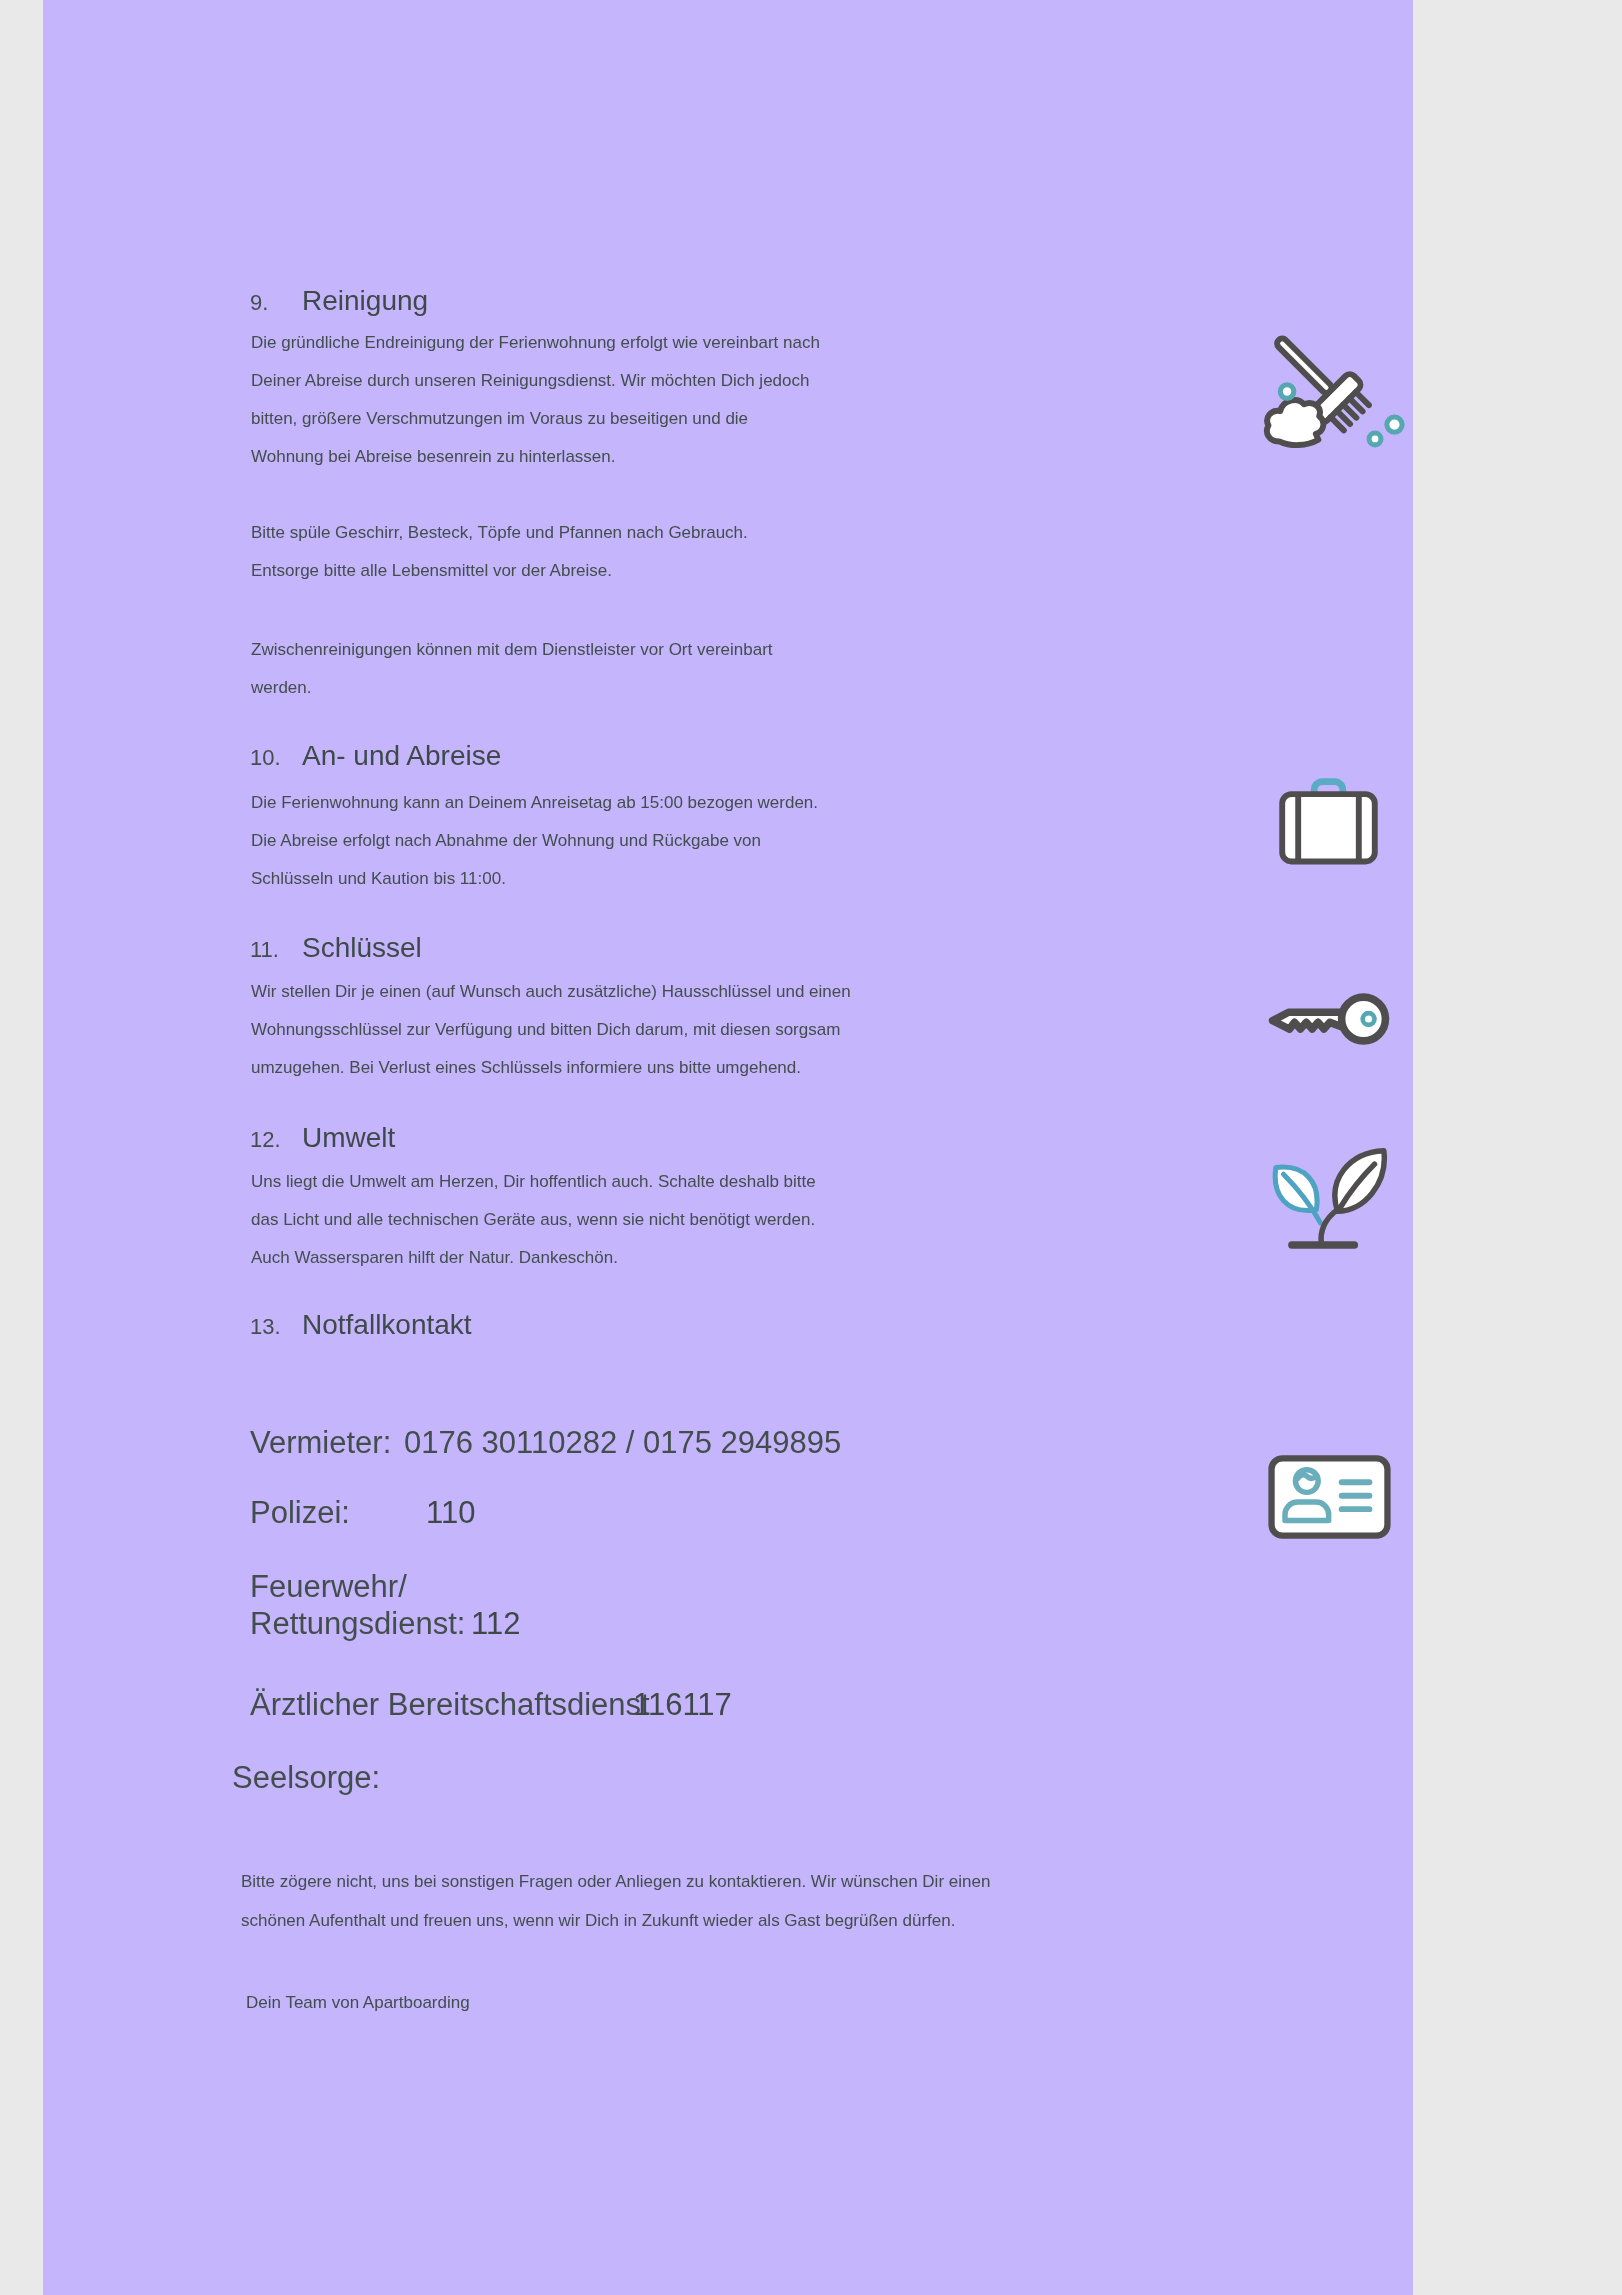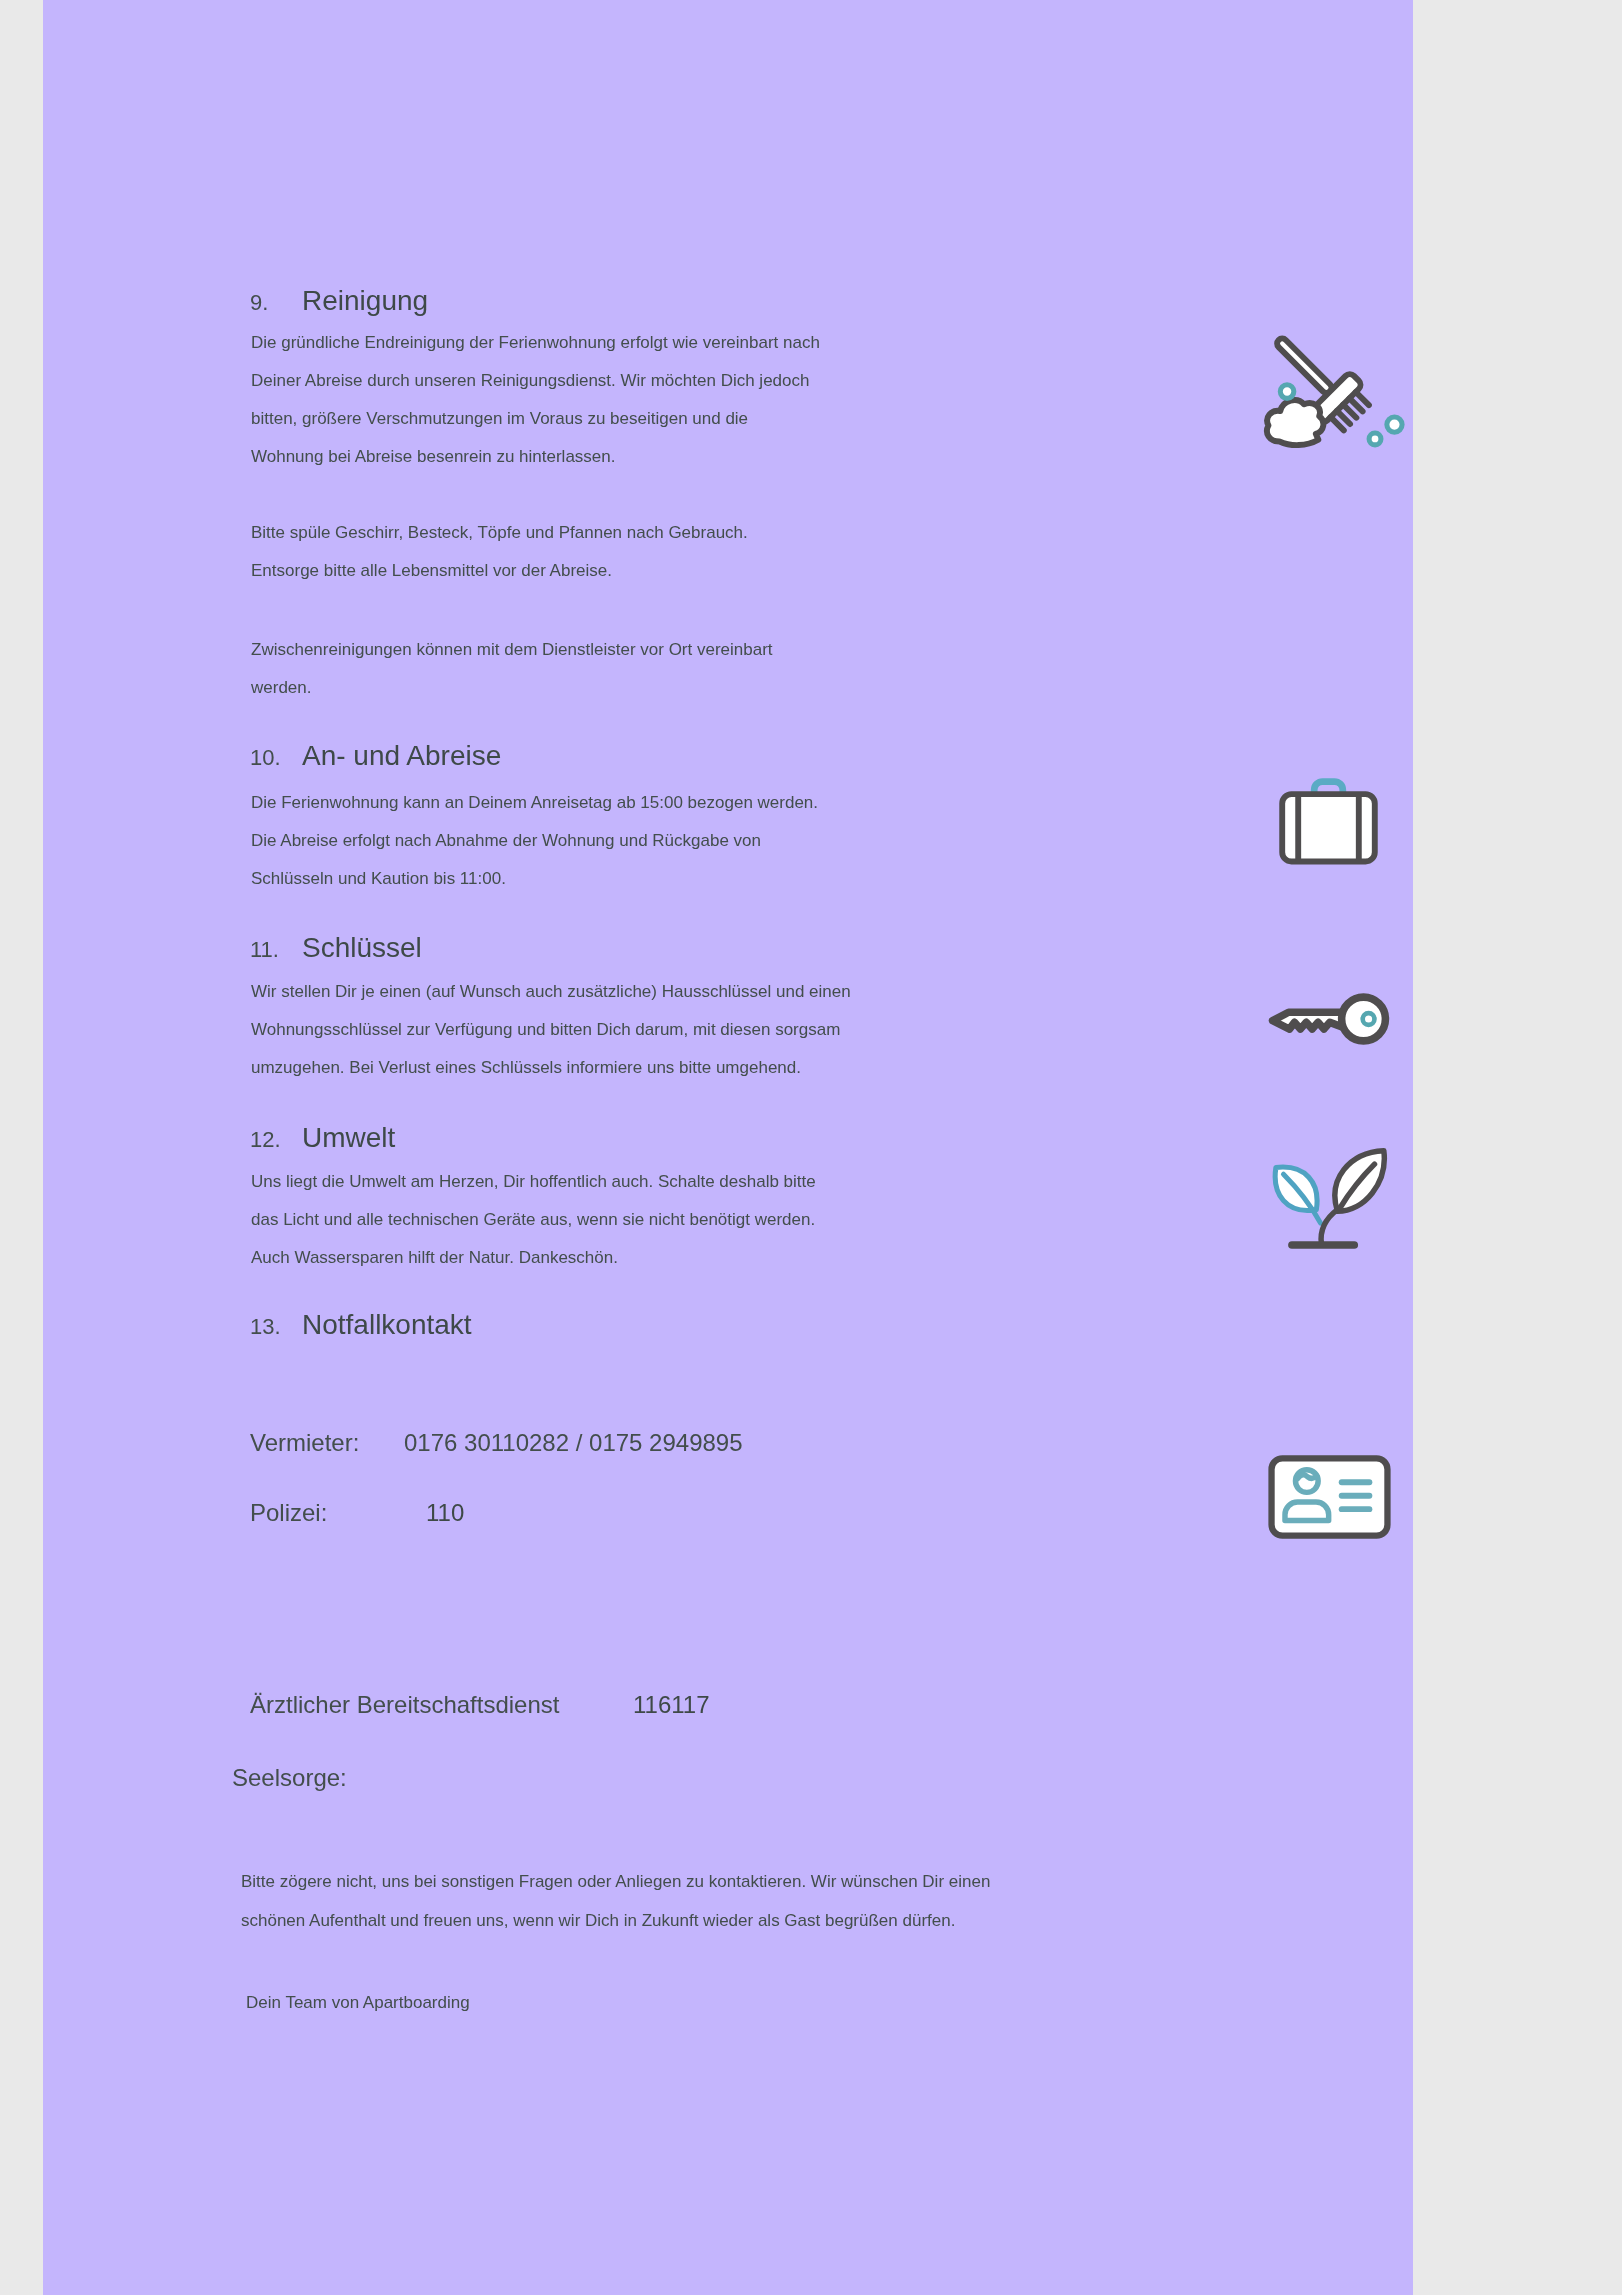--- a/index.html
+++ b/index.html
@@ -38,21 +38,21 @@
   }
   #h9{top:280px}   #s9p1{top:324px} #s9p2{top:514px} #s9p3{top:631px}
   #h10{top:735px}  #s10p{top:784px}
   #h11{top:927px} #s11p{top:973px}
   #h12{top:1117px} #s12p{top:1163px}
   #h13{top:1304px} #s13p{top:1349px}
   .contact{
     position:absolute;
     left:207px;
     width:828px;
-    font-size:24px;
+    font-size:31px;
     line-height:37px;
   }
   .contact .clabel{white-space:pre-line;}
   .contact .cvalue{position:absolute;top:0;white-space:nowrap;text-align:right;}
   .contact .cvalue.bold{font-weight:400;color:#3e4947;}
   #c0{top:1424px} #c1{top:1494px} #c2{top:1568px} #c3{top:1686px} #c4{top:1759px;left:189px}
   #c0 .cvalue{left:154px}
   #c1 .cvalue{left:176px}
   #c2 .cvalue{left:221px;top:37px}
   #c3 .cvalue{left:383px}
@@ -108,20 +108,25 @@
     <span class="num">13.</span><span class="title">Notfallkontakt</span>
   </div>
 
   <div class="contact" id="c0">
     <span class="clabel">Vermieter:</span>
     <span class="cvalue">0176 30110282 / 0175 2949895</span>
   </div>
   <div class="contact" id="c1">
     <span class="clabel">Polizei:</span>
     <span class="cvalue bold">110</span>
+  </div>
+  <div class="contact" id="c2">
+    <span class="clabel">Feuerwehr/
+Rettungsdienst:</span>
+    <span class="cvalue bold">112</span>
   </div>
   <div class="contact" id="c3">
     <span class="clabel">Ärztlicher Bereitschaftsdienst</span>
     <span class="cvalue bold">116117</span>
   </div>
   <div class="contact" id="c4">
     <span class="clabel">Seelsorge:</span>
   </div>
 
   <p class="body" id="team">Dein Team von Apartboarding</p>

